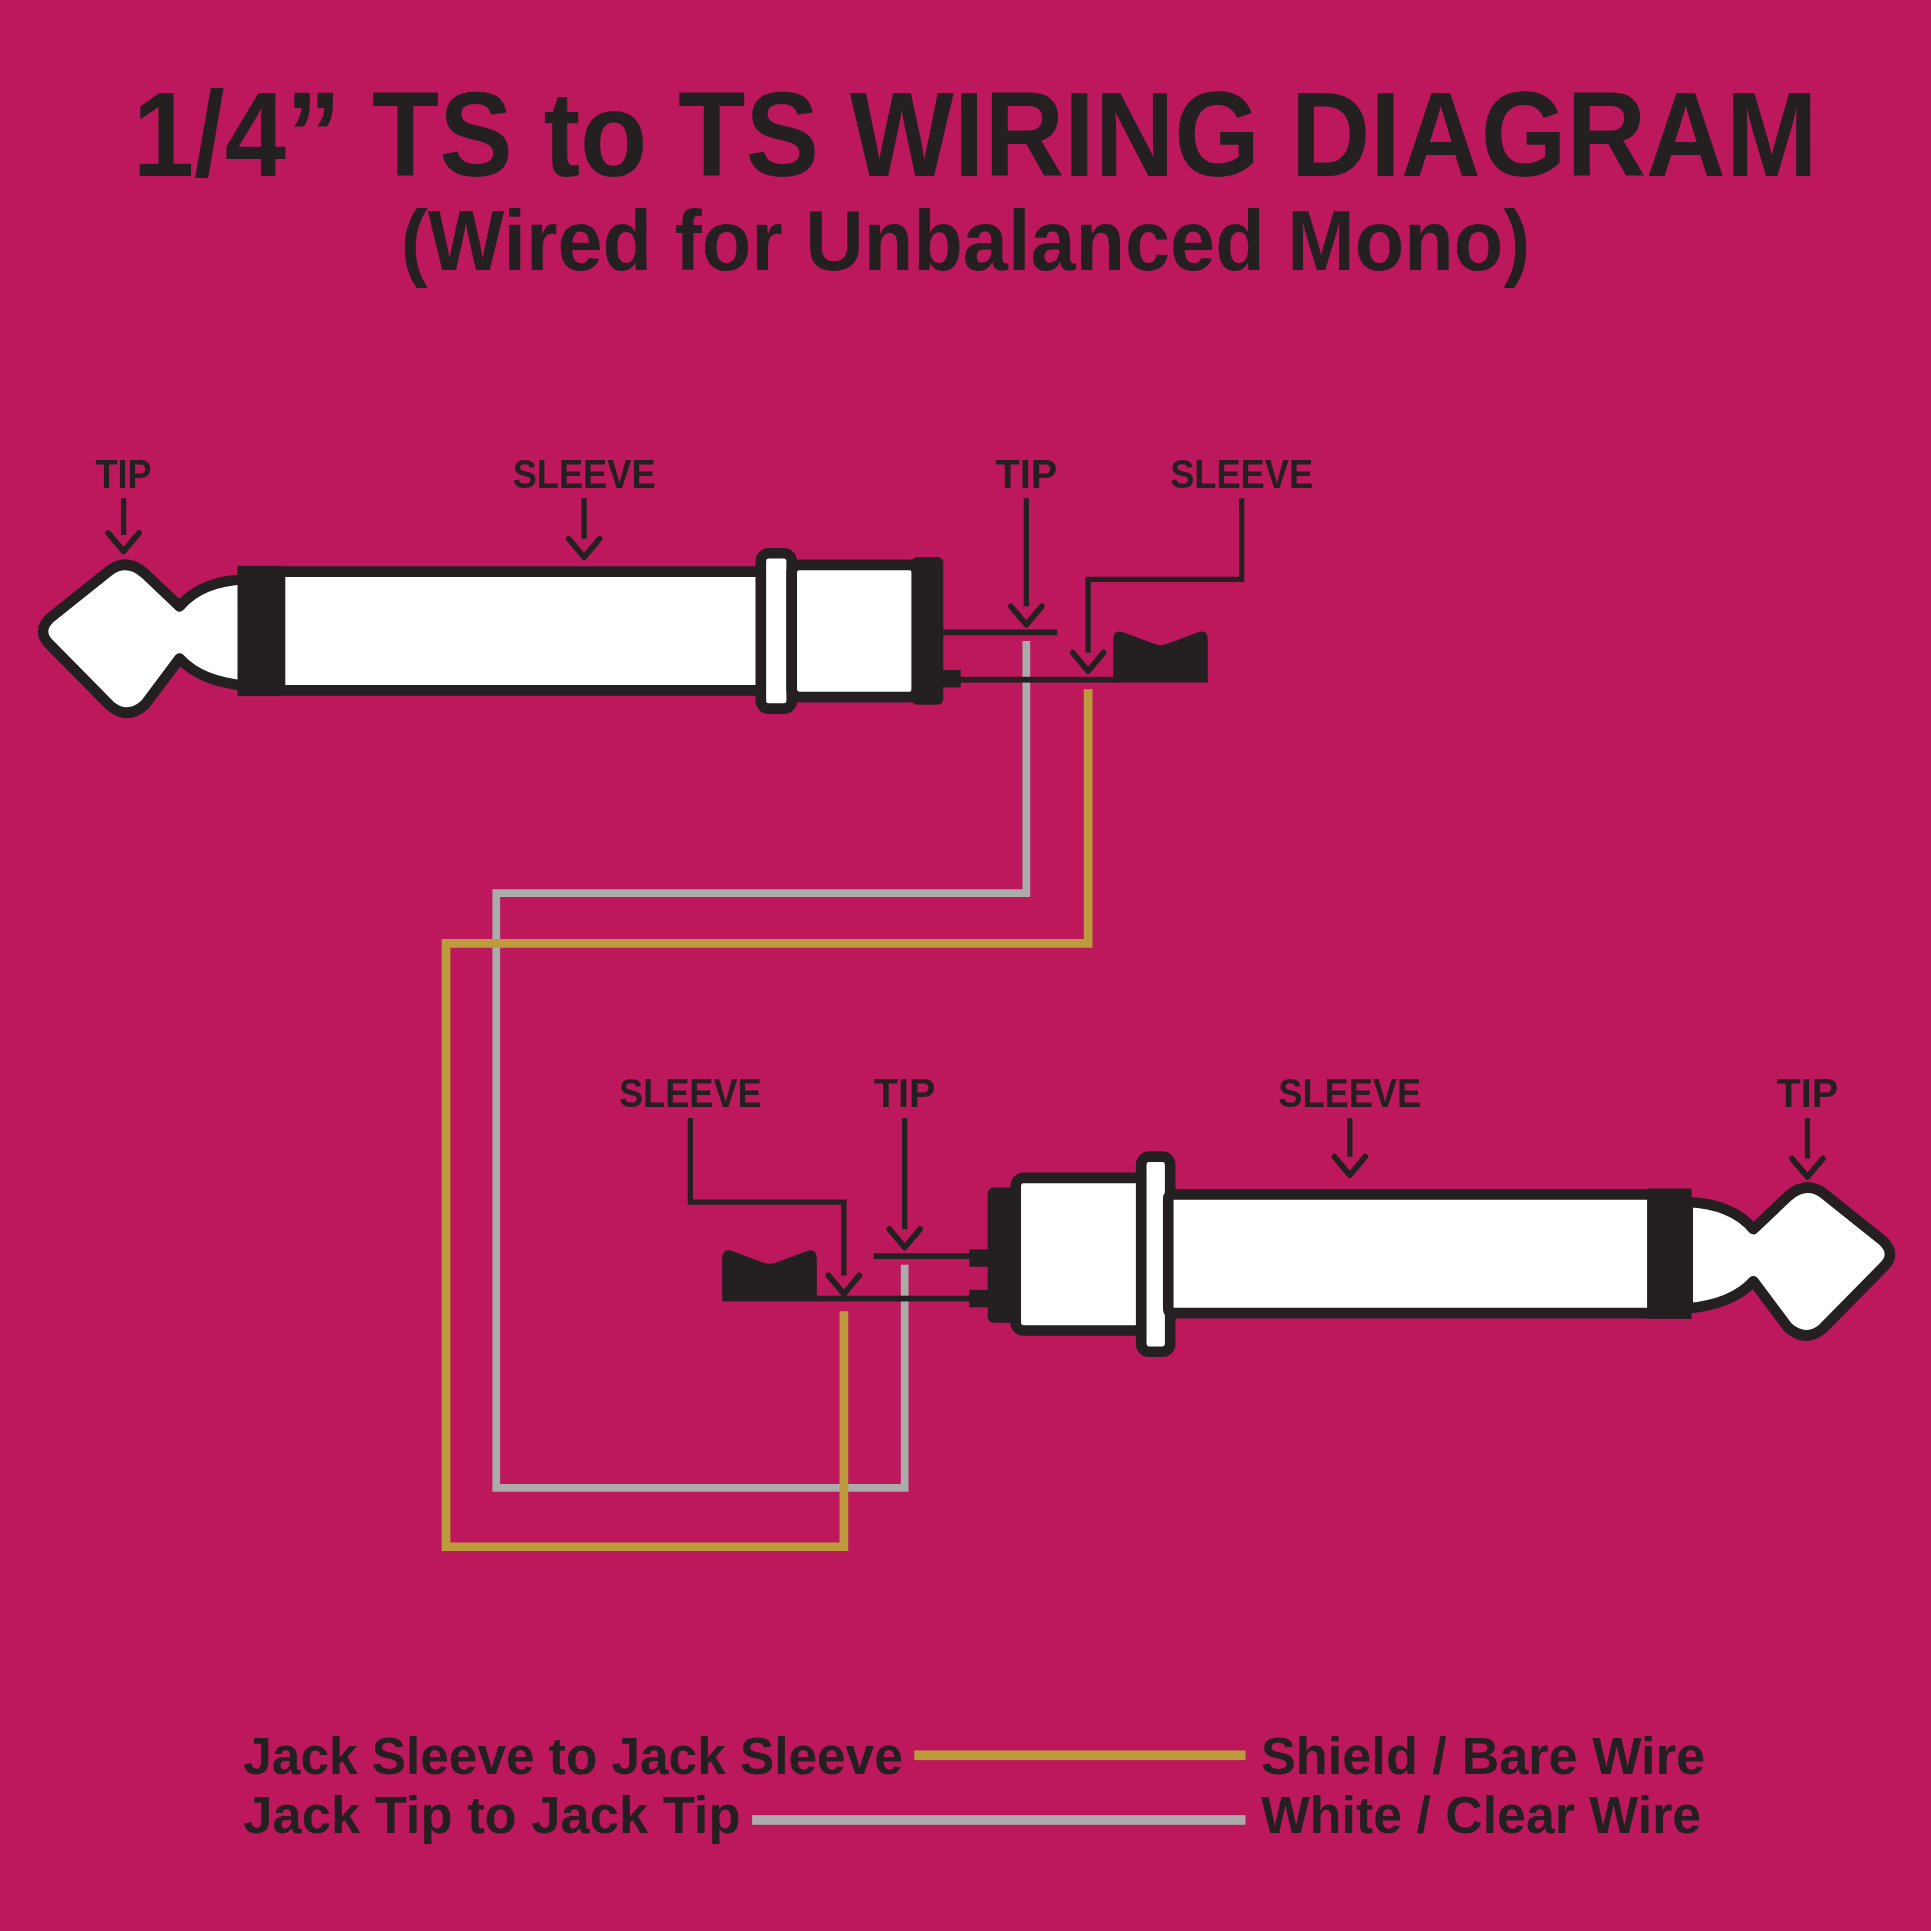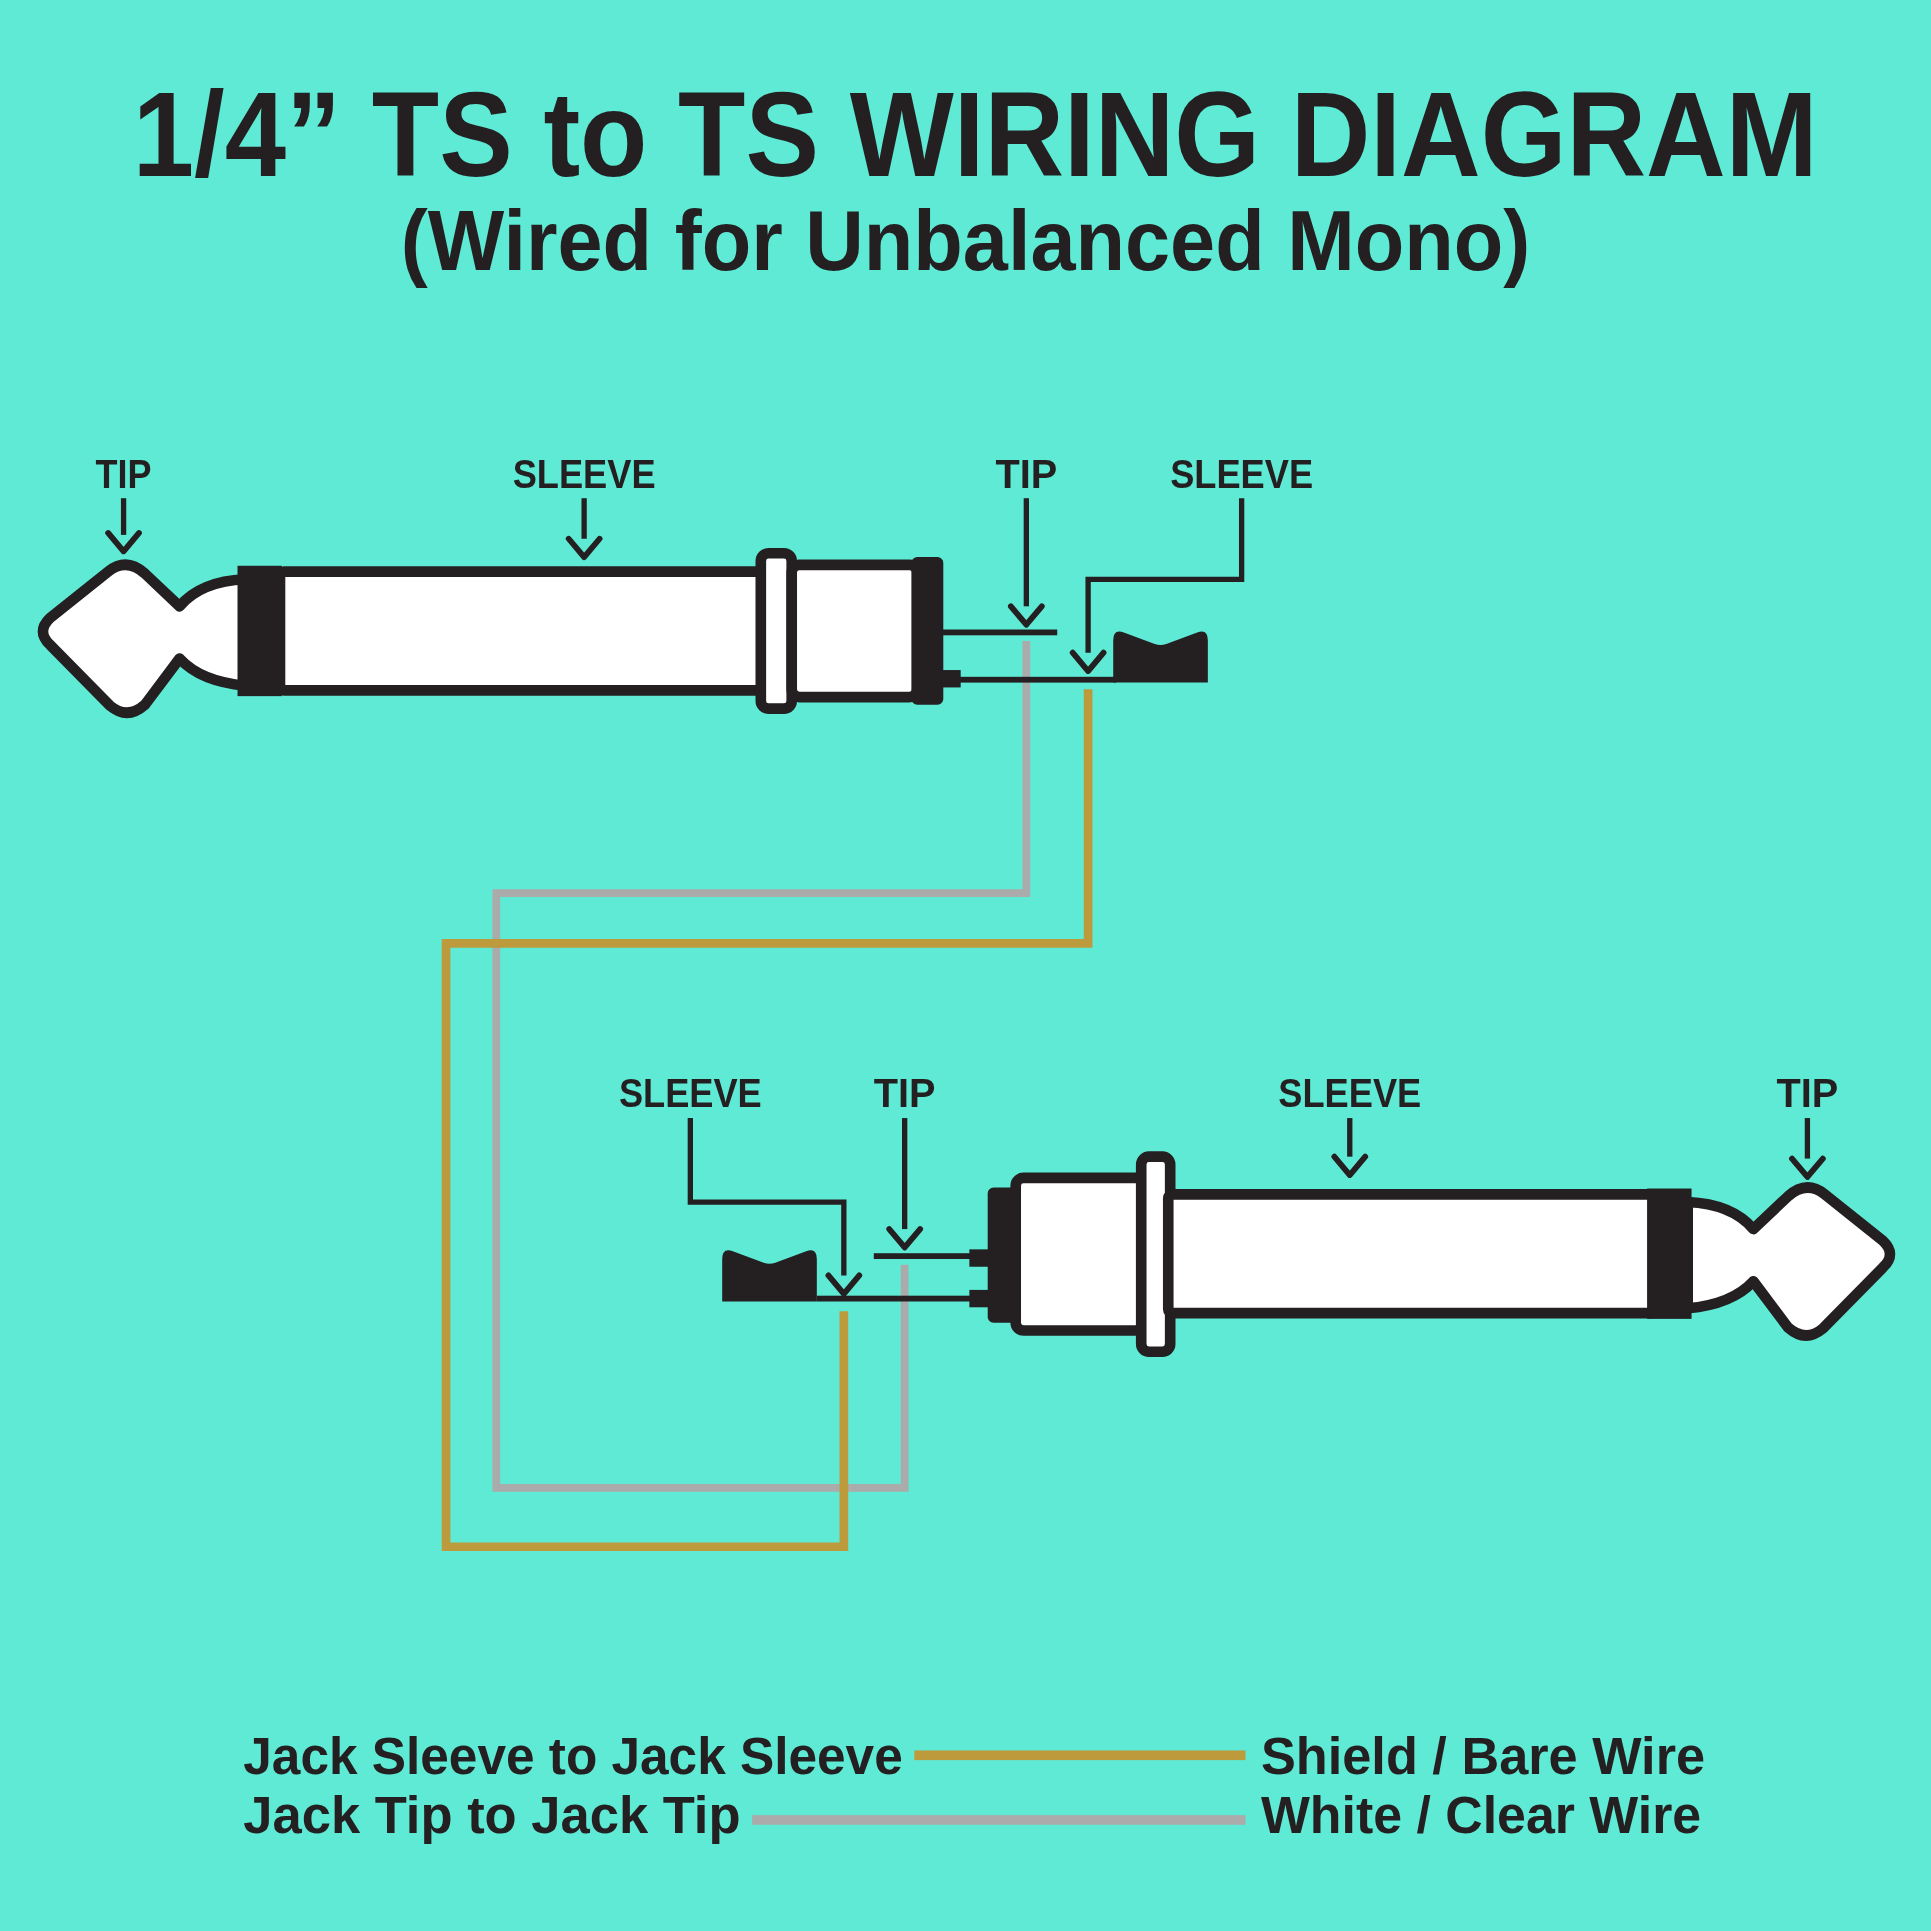--- a/index.html
+++ b/index.html
@@ -1,16 +1,16 @@
 <!DOCTYPE html>
 <html><head>
 <meta charset="utf-8">
 <style>
   html,body{margin:0;padding:0;background:#ffffff;}
-  .page{position:relative;width:1931px;height:1931px;background:#5eead4;overflow:hidden;}
+  .page{position:relative;width:1931px;height:1931px;background:#be185d;overflow:hidden;}
   svg{display:block;}
   text{font-family:"Liberation Sans", sans-serif;fill:#241f21;}
   .title{font-size:124px;font-weight:bold;text-anchor:middle;}
   .subtitle{font-size:88px;font-weight:bold;text-anchor:middle;}
   .lbl{font-size:42px;font-weight:bold;text-anchor:middle;letter-spacing:0px;}
   .legend-text{font-size:54px;font-weight:bold;}
   .anchor-end{text-anchor:end;}
   .anchor-start{text-anchor:start;}
   .outline{fill:#ffffff;stroke:#241f21;stroke-width:11;}
   .solid{fill:#241f21;stroke:none;}

